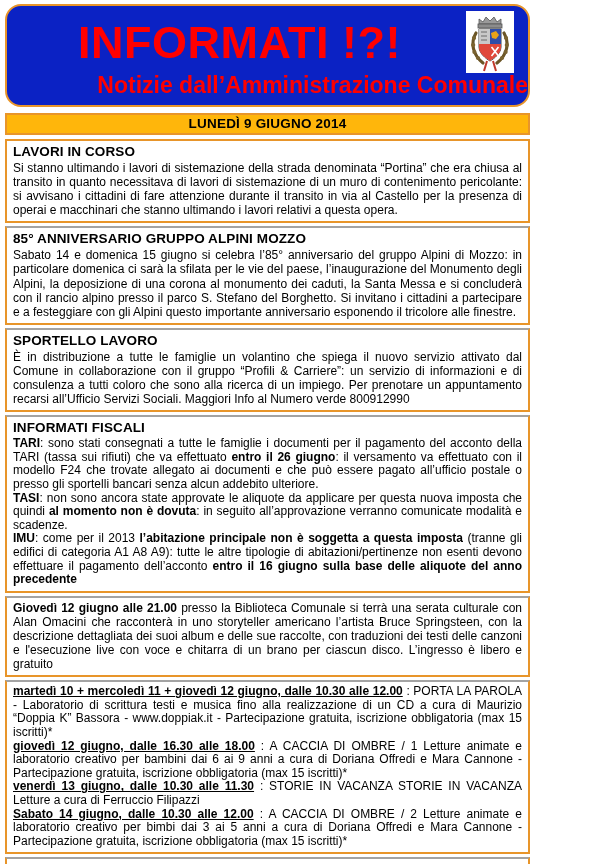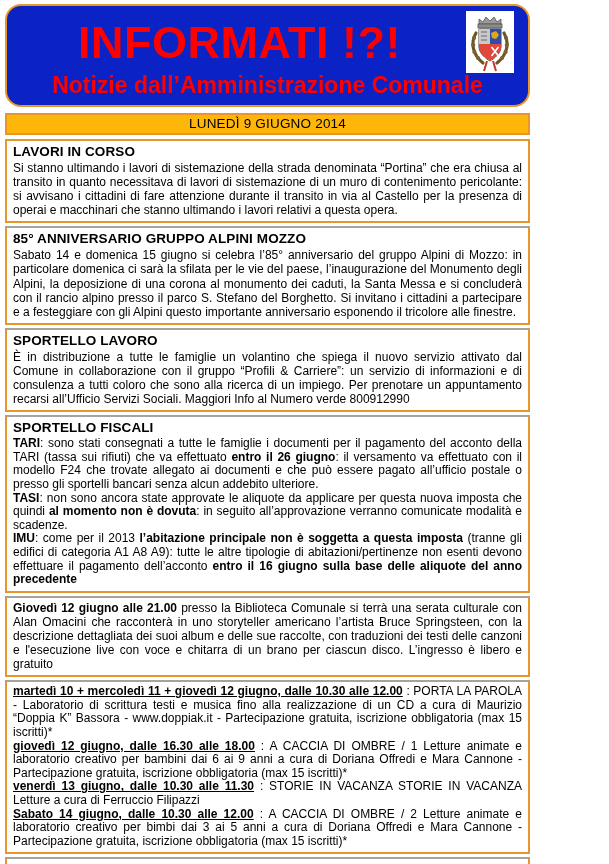--- a/index.html
+++ b/index.html
@@ -40,21 +40,21 @@
     text-align: center;
     line-height: 1;
     padding-top: 14px;
     padding-right: 56px;
     font-family: "Liberation Sans", sans-serif;
   }
   .masthead-sub {
     color: #FF0000;
     font-size: 23px;
     font-weight: bold;
-    text-align: center;
+    text-align: right;
     line-height: 1;
     padding-top: 9px;
     font-family: "Liberation Sans", sans-serif;
   }
   .crest {
     position: absolute;
     top: 5px;
     right: 14px;
     width: 48px;
     height: 62px;
@@ -63,21 +63,21 @@
 
   
   .date-bar {
     margin-top: 6px;
     height: 22px;
     background: #FFB60B;
     border: 2px solid #E8952A;
     box-sizing: border-box;
     color: #000000;
     font-size: 13.5px;
-    font-weight: normal;
+    font-weight: bold;
     text-align: center;
     line-height: 18px;
     letter-spacing: 0.2px;
   }
 
   
   .section {
     border: 2px solid #E8952A;
     border-top: none;
     box-sizing: border-box;
@@ -163,21 +163,21 @@
     <div class="sec-title">85° ANNIVERSARIO GRUPPO ALPINI MOZZO</div>
     <div class="body-text just">Sabato 14 e domenica 15 giugno si celebra l’85° anniversario del gruppo Alpini di Mozzo: in particolare domenica ci sarà la sfilata per le vie del paese, l’inaugurazione del Monumento degli Alpini, la deposizione di una corona al monumento dei caduti, la Santa Messa e si concluderà con il rancio alpino presso il parco S. Stefano del Borghetto. Si invitano i cittadini a partecipare e a festeggiare con gli Alpini questo importante anniversario esponendo il tricolore alle finestre.</div>
   </div>
 
   <div class="section">
     <div class="sec-title">SPORTELLO LAVORO</div>
     <div class="body-text just">È in distribuzione a tutte le famiglie un volantino che spiega il nuovo servizio attivato dal Comune in collaborazione con il gruppo “Profili &amp; Carriere”: un servizio di informazioni e di consulenza a tutti coloro che sono alla ricerca di un impiego. Per prenotare un appuntamento recarsi all’Ufficio Servizi Sociali. Maggiori Info al Numero verde 800912990</div>
   </div>
 
   <div class="section">
-    <div class="sec-title">SPORTELLO FISCALI</div>
+    <div class="sec-title">INFORMATI FISCALI</div>
     <div class="body-text just tight">
       <span class="b">TARI</span><span>: sono stati consegnati a tutte le famiglie i documenti per il pagamento del acconto della TARI (tassa sui rifiuti) che va effettuato </span><span class="b">entro il 26 giugno</span><span>: il versamento va effettuato con il modello F24 che trovate allegato ai documenti e che può essere pagato all’ufficio postale o presso gli sportelli bancari senza alcun addebito ulteriore.</span>
     </div>
     <div class="body-text just tight">
       <span class="b">TASI</span><span>: non sono ancora state approvate le aliquote da applicare per questa nuova imposta che quindi </span><span class="b">al momento non è dovuta</span><span>: in seguito all’approvazione verranno comunicate modalità e scadenze.</span>
     </div>
     <div class="body-text just tight">
       <span class="b">IMU</span><span>: come per il 2013 </span><span class="b">l’abitazione principale non è soggetta a questa imposta</span><span> (tranne gli edifici di categoria A1 A8 A9): tutte le altre tipologie di abitazioni/pertinenze non esenti devono effettuare il pagamento dell’acconto </span><span class="b">entro il 16 giugno sulla base delle aliquote del anno precedente</span>
     </div>
   </div>

